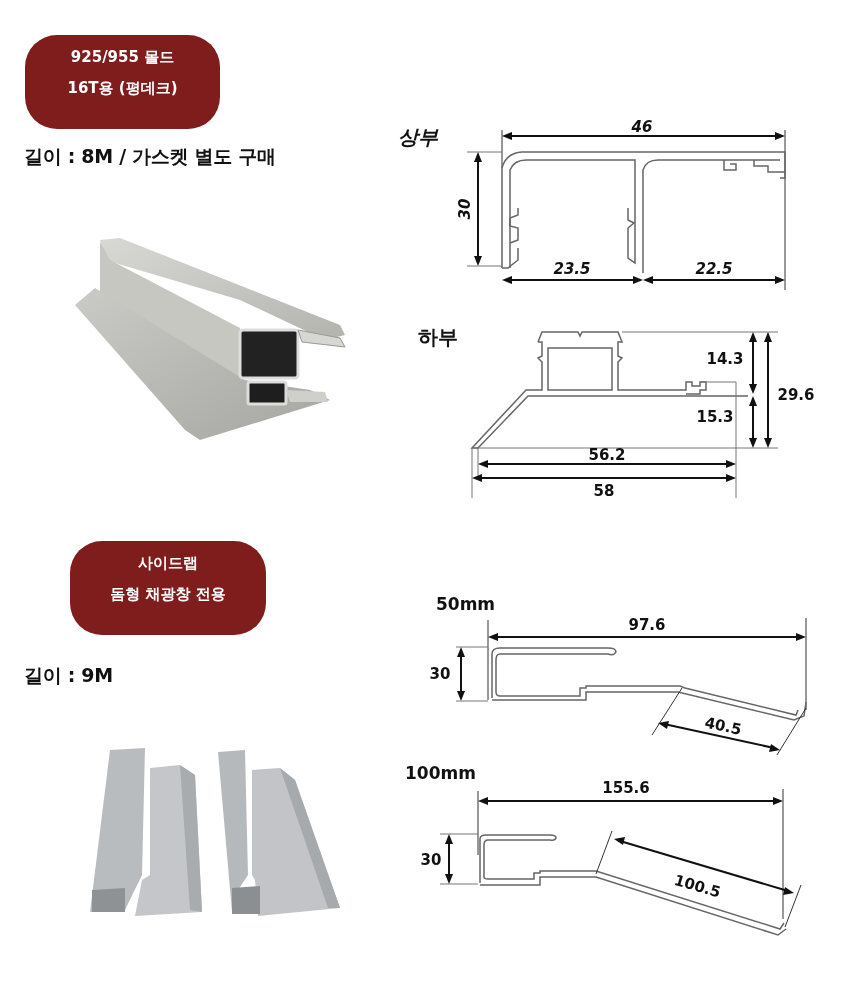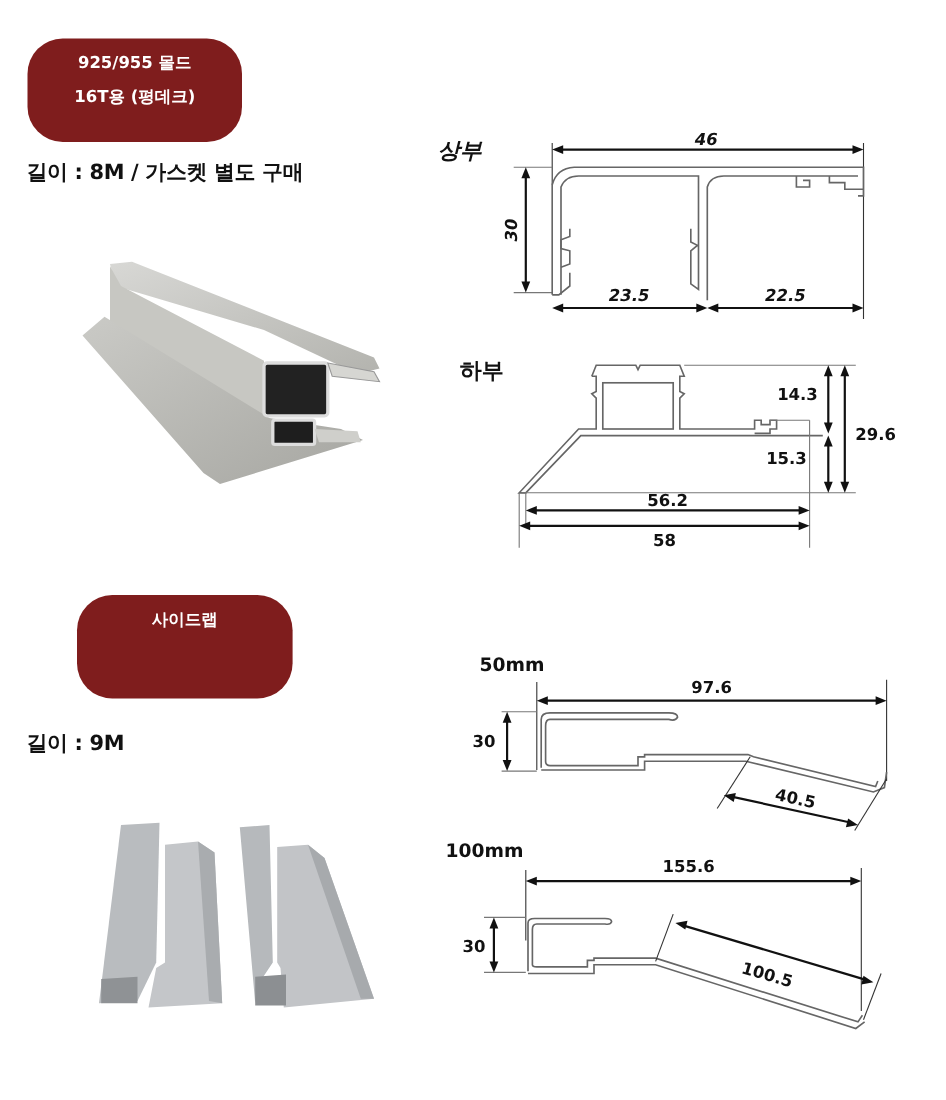--- a/index.html
+++ b/index.html
@@ -154,20 +154,21 @@
 
     <line x1="78" y1="160" x2="330" y2="160" stroke="#111" stroke-width="2"></line>
     <polygon points="72,160 82,156 82,164" fill="#111"></polygon>
     <polygon points="336,160 326,156 326,164" fill="#111"></polygon>
     <text x="204" y="178" font-size="15" text-anchor="middle">58</text>
   </svg>
 </div>
 
 <div id="badge2" class="badge">
   <span>사이드랩</span>
+  <span>돔형 채광창 전용</span>
 </div>
 <div id="len2" class="length-text">길이 : 9M</div>
 
 <div id="photo2" class="photo">
   <svg width="270" height="185" viewBox="0 0 270 185">
 
     <polygon points="30,10 65,8 62,135 45,170 10,172" fill="#b9bcbf"></polygon>
     <polygon points="70,28 100,25 115,35 122,172 55,176 62,140 70,135" fill="#c4c6c9"></polygon>
     <polygon points="100,25 115,35 122,172 110,170" fill="#a9acaf"></polygon>
     <polygon points="12,150 45,148 45,172 12,172" fill="#8f9295"></polygon>

